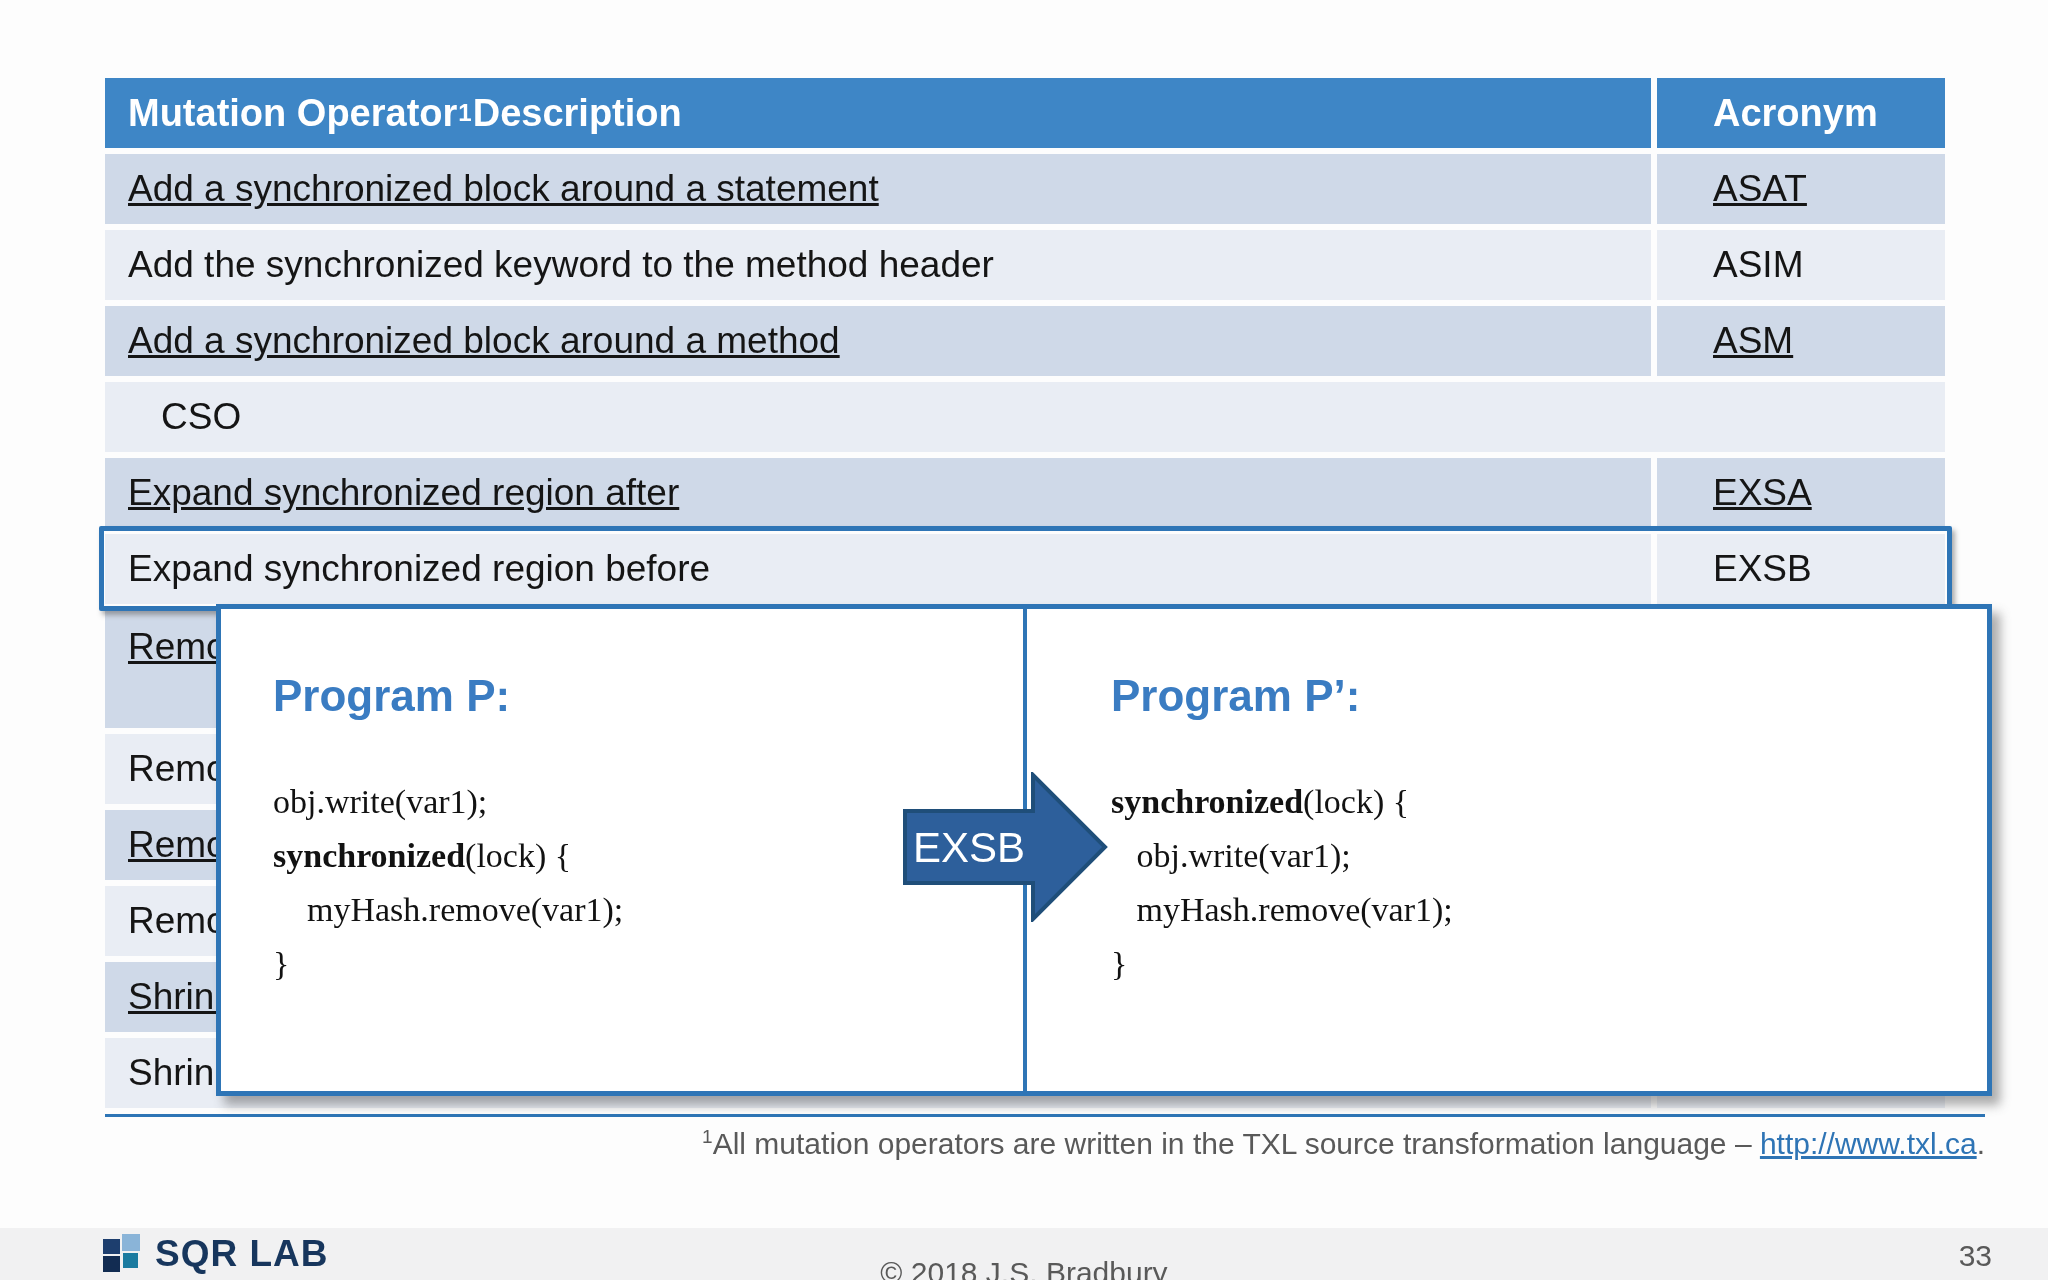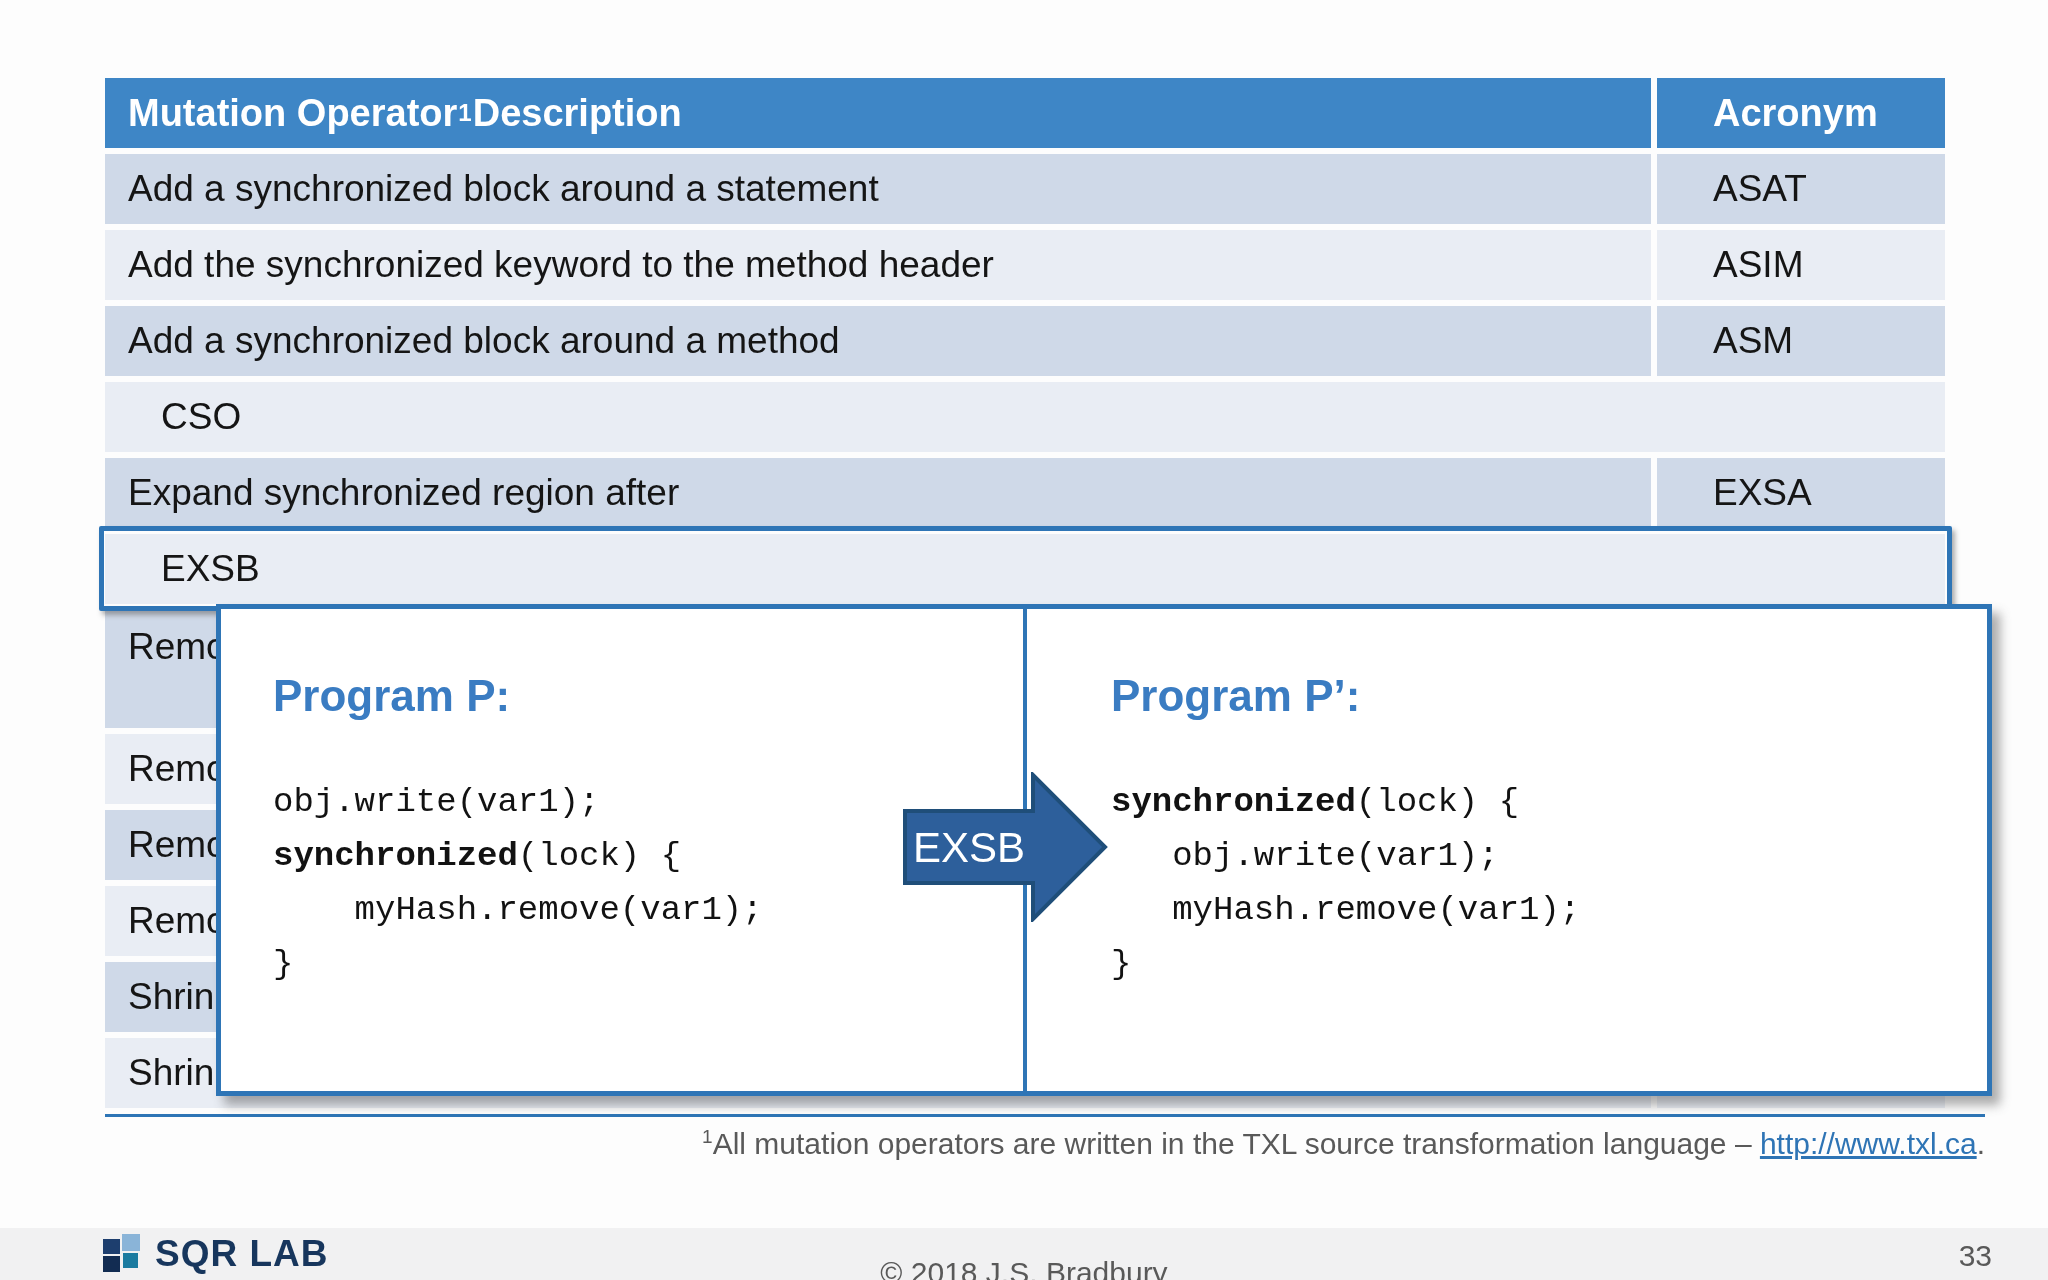--- a/index.html
+++ b/index.html
@@ -11,21 +11,21 @@
   }
   
   .mtable{position:absolute;left:105px;top:78px;width:1840px;}
   .trow{display:flex;height:70px;margin-top:6px;}
   .trow .cell{display:flex;align-items:center;}
   .trow .desc{width:1523px;margin-right:6px;padding-left:23px;font-size:37px;color:#151515;}
   .trow .acr{flex:1;padding-left:56px;font-size:37px;color:#151515;}
   .thead{margin-top:0;}
   .thead .desc,.thead .acr{background:#3e86c6;color:#ffffff;font-weight:bold;font-size:38px;}
   .thead sup{font-size:24px;line-height:0;margin:0 1px;}
-  .dark  .desc,.dark  .acr{background:#cfd9e8;}
+  .dark  .desc,.dark  .acr{background:#cfd9e8;text-decoration:underline;}
   .light .desc,.light .acr{background:#e9edf4;}
   .tall{height:118px;}
   .tall .cell{align-items:flex-start;padding-top:16px;}
   .highlight{position:relative;}
   .hl-border{
     position:absolute;left:-6px;right:-7px;top:-8px;bottom:-7px;
     border:5px solid #2e75b6;border-radius:2px;
     box-shadow:3px 4px 5px rgba(90,90,90,.5);
     z-index:5;pointer-events:none;
   }
@@ -33,21 +33,21 @@
   .popup{
     position:absolute;left:216px;top:604px;width:1776px;height:492px;
     box-sizing:border-box;background:#ffffff;border:5px solid #2e75b6;
     box-shadow:8px 9px 10px rgba(70,70,70,.45);
     display:flex;z-index:10;
   }
   .panel{box-sizing:border-box;}
   .panel.pleft{width:806px;border-right:4px solid #2e75b6;padding:62px 0 0 52px;}
   .panel.pright{flex:1;padding:62px 0 0 84px;}
   .ptitle{margin:0 0 54px 0;font-size:44px;font-weight:bold;color:#3a7cc2;}
-  .code{font-family:Liberation Mono, monospace;font-size:34px;line-height:54px;color:#121212;}
+  .code{font-family:Liberation Serif, serif;font-size:34px;line-height:54px;color:#121212;}
   .code .ln{white-space:pre;}
   .code b{font-weight:bold;}
   
   .arrow{position:absolute;left:902px;top:772px;z-index:12;}
   .arrow text{font-family:"Liberation Sans", sans-serif;font-size:42px;fill:#ffffff;}
   
   .sepline{position:absolute;left:105px;top:1114px;width:1880px;height:3px;background:#2e75b6;}
   .footnote{position:absolute;top:1126px;right:63px;font-size:30px;color:#595959;}
   .footnote sup{font-size:19px;}
   .footnote a{color:#2e74b5;text-decoration:underline;}
@@ -92,20 +92,21 @@
       <div class="cell acr">ASM</div>
     </div>
     <div class="trow light">
       <div class="cell acr">CSO</div>
     </div>
     <div class="trow dark">
       <div class="cell desc">Expand synchronized region after</div>
       <div class="cell acr">EXSA</div>
     </div>
     <div class="trow light highlight">
+      <div class="cell desc">Expand synchronized region before</div>
       <div class="cell acr">EXSB</div>
       <div class="hl-border"></div>
     </div>
     <div class="trow dark tall">
       <div class="cell desc">Remov</div>
       <div class="cell acr"></div>
     </div>
     <div class="trow light">
       <div class="cell desc">Remov</div>
       <div class="cell acr"></div>

